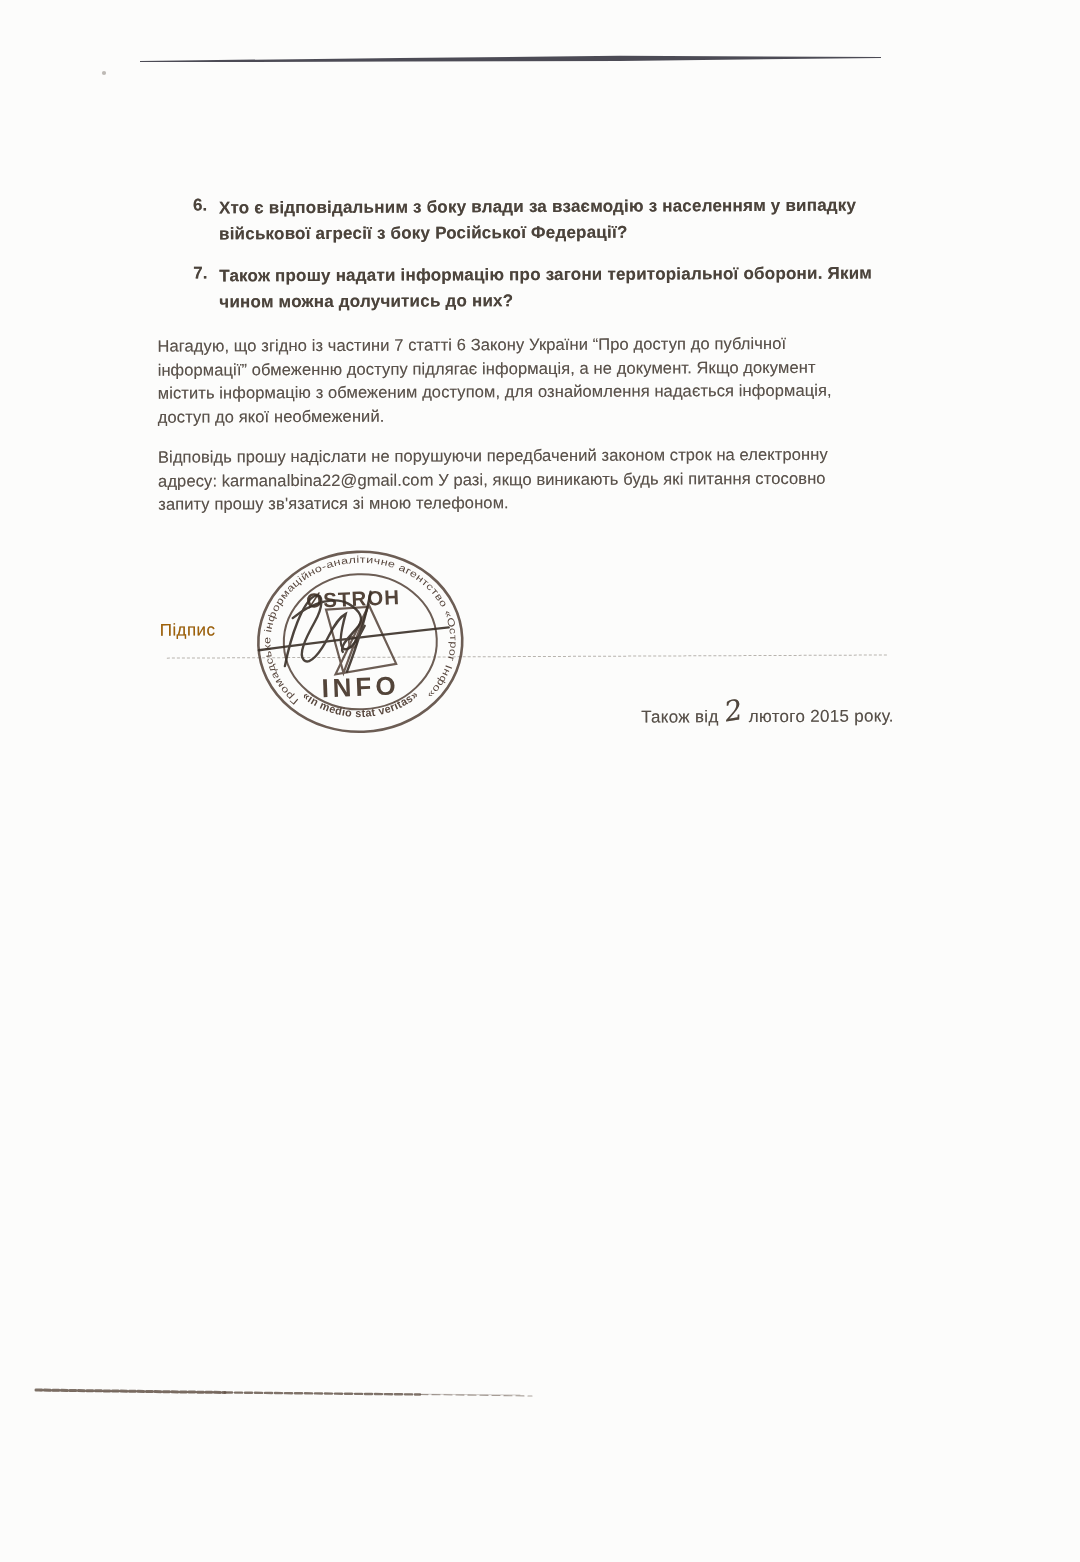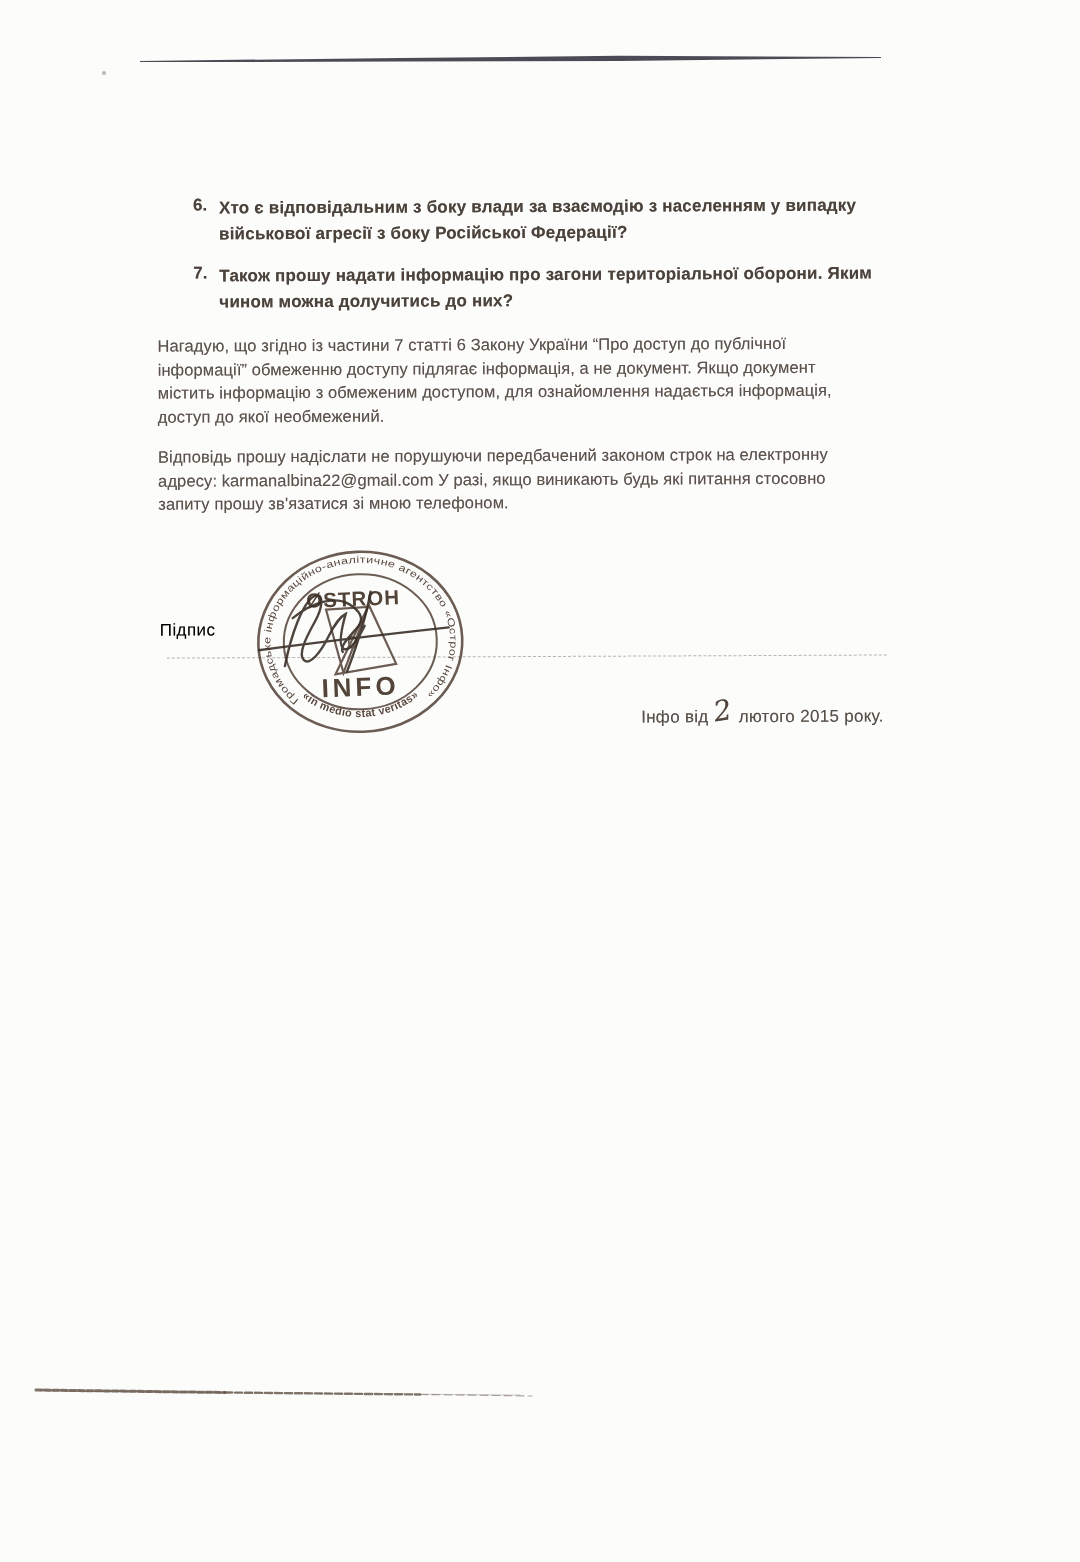--- a/index.html
+++ b/index.html
@@ -24,21 +24,21 @@
   .q-item .q-lines div{line-height:26px;white-space:nowrap;}
   .para{
     position:absolute;left:156px;
     font-size:16.5px;color:#5a524b;line-height:23.5px;
     letter-spacing:.1px;
     text-shadow:0 0 .4px rgba(90,82,75,.5);
   }
   .para div{white-space:nowrap;}
   .sig-label{
     position:absolute;left:157px;top:619px;
-    font-size:17px;color:#000000;letter-spacing:.4px;
+    font-size:17px;color:#a16207;letter-spacing:.4px;
     text-shadow:0 0 .4px rgba(110,102,95,.5);
   }
   .sig-dash-line{
     position:absolute;left:164px;top:656px;width:720px;height:0;
     border-top:1.6px dashed rgba(128,120,112,.55);
   }
   .stamp-svg{
     position:absolute;left:250px;top:546px;
     transform:rotate(-2deg);
     opacity:.92;
@@ -133,21 +133,21 @@
   <svg class="signature-svg" viewBox="0 0 270 130" width="270" height="130">
     <g fill="none" stroke="#3a3028" stroke-width="2.4" stroke-linecap="round" opacity="0.9">
       <path d="M 42 110 C 48 80 60 46 72 40 C 82 36 80 52 72 66 C 63 82 55 98 61 104 C 67 110 78 96 86 80 C 92 68 99 60 103 58 C 99 72 95 90 101 93 C 107 96 116 82 122 70"></path>
       <path d="M 16 94 C 62 88 130 80 206 72"></path>
       <path d="M 50 62 C 70 46 92 40 106 48 C 118 55 121 63 116 70 C 108 80 96 90 100 96"></path>
       <path d="M 128 36 C 124 58 114 90 104 116"></path>
     </g>
   </svg>
 
   <div class="date-line">
-    <span>Інфо від</span>
+    <span>Також від</span>
     <span class="hand-two">2</span>
     <span>лютого 2015 року.</span>
   </div>
 
 </div>
 
 <svg class="artifact-bottom" width="1080" height="30">
   <g stroke="#5e4d42" fill="none" stroke-linecap="round">
     <path d="M36 12 L225 14.5" stroke-width="3" stroke-dasharray="6 2.5" opacity="0.8"></path>
     <path d="M225 14.5 L420 16.5" stroke-width="2.4" stroke-dasharray="7 3" opacity="0.75"></path>

